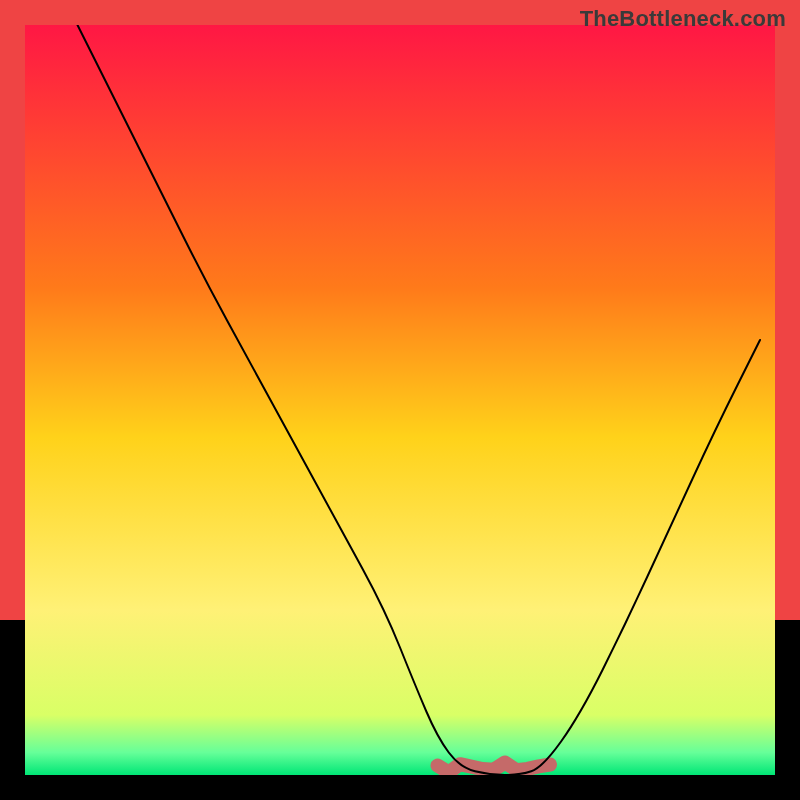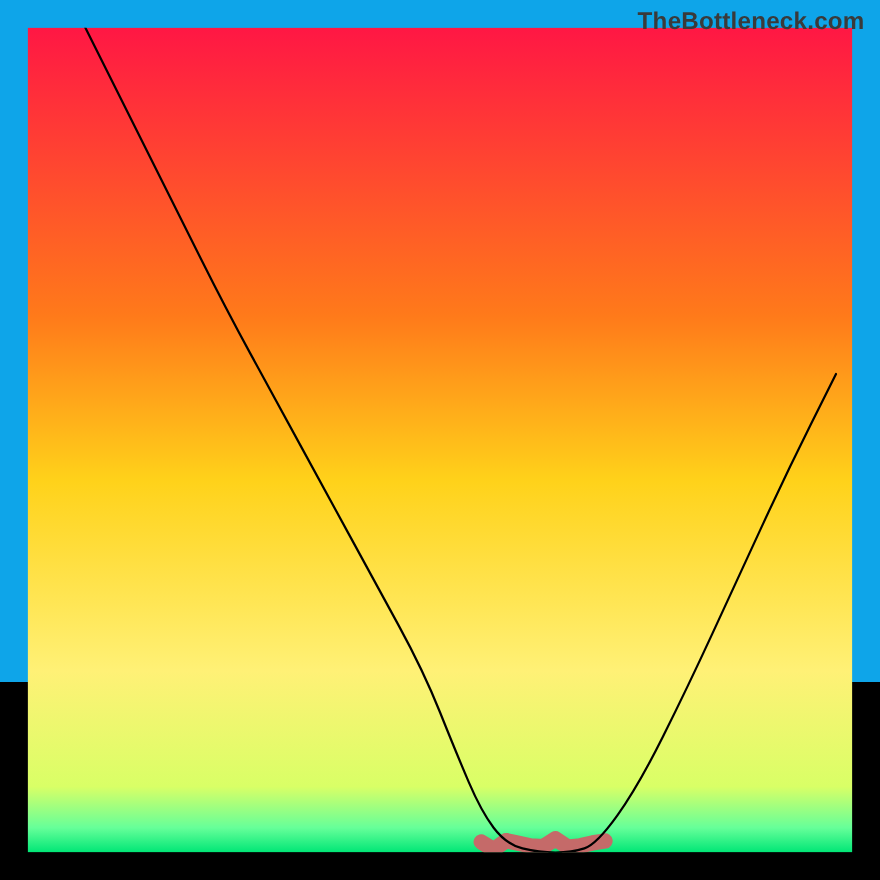--- a/index.html
+++ b/index.html
@@ -8,21 +8,21 @@
     width: 800px;
     height: 800px;
     background: #000;
     overflow: hidden;
     font-family: Arial, Helvetica, sans-serif;
   }
   .stage {
     position: relative;
     width: 800px;
     height: 620px;
-    background: #0ea5e9;
+    background: #ef4444;
   }
   .watermark {
     position: absolute;
     top: 6px;
     right: 14px;
     color: #3a3a3a;
     font-size: 22px;
     font-weight: 600;
     letter-spacing: 0.2px;
     z-index: 50;

